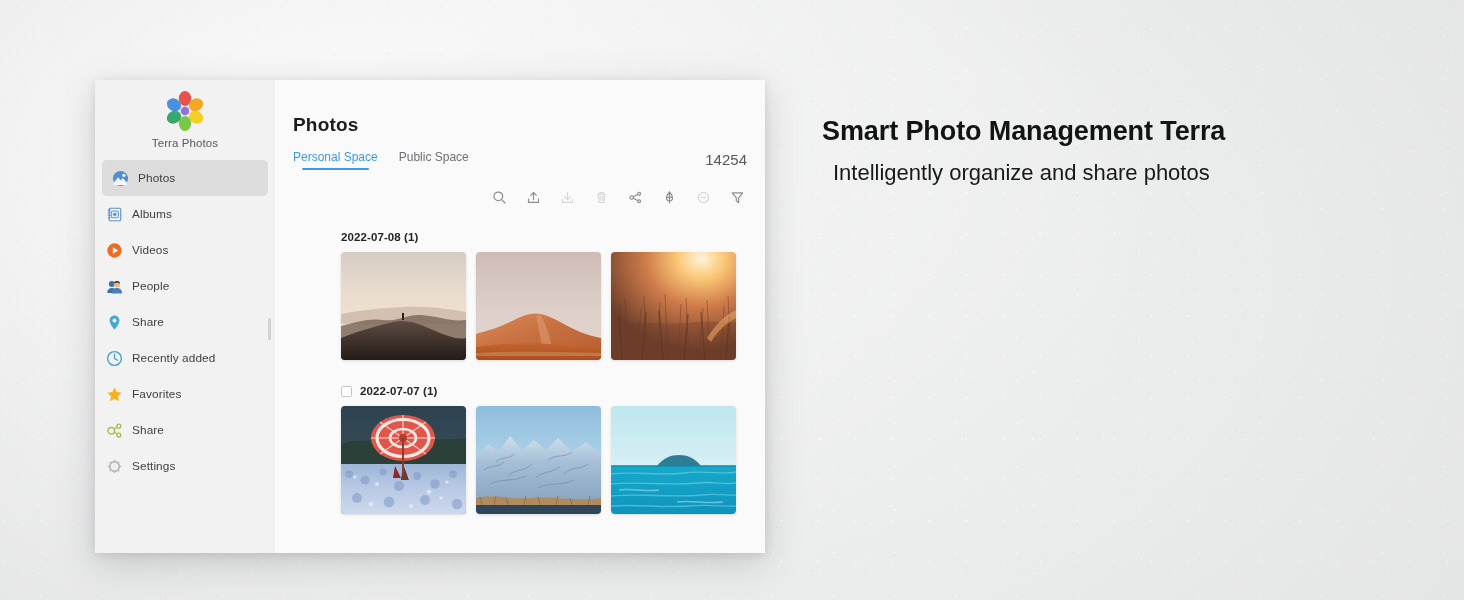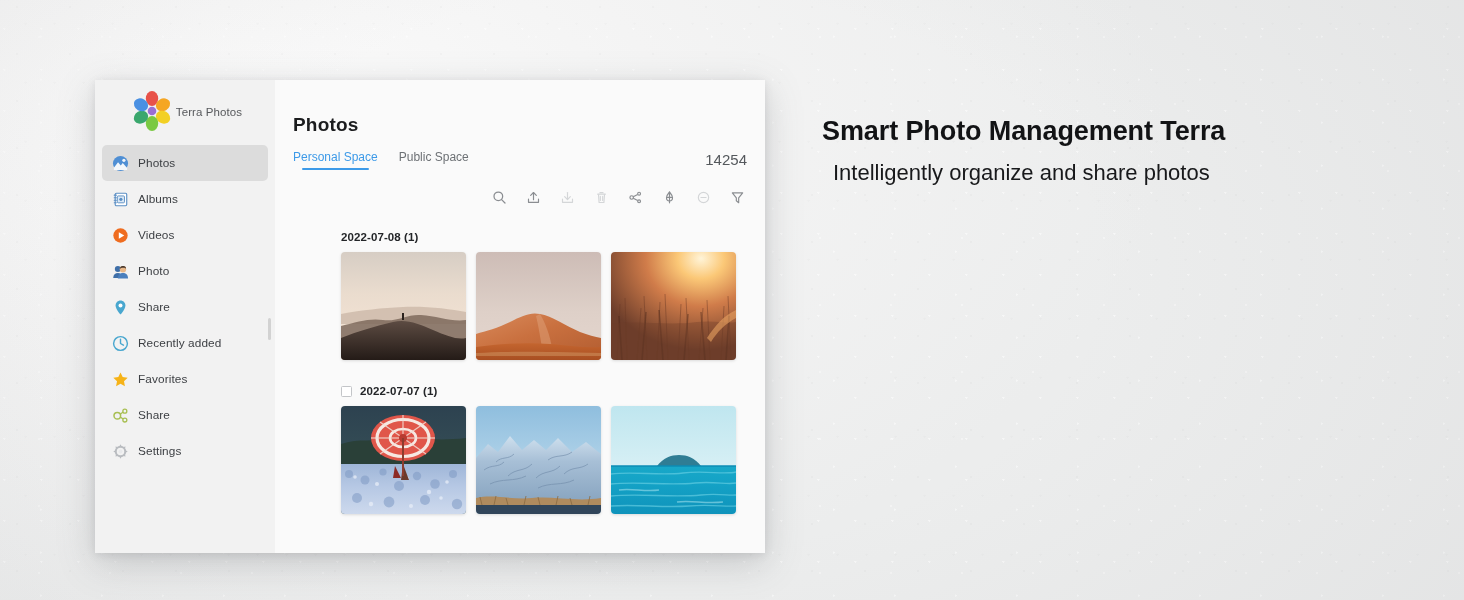--- a/index.html
+++ b/index.html
@@ -47,34 +47,34 @@
 
   
   .sidebar {
     width: 180px;
     background: #f2f2f2;
     position: relative;
     flex: 0 0 180px;
   }
   .brand {
     padding-top: 6px;
-    display: flex; flex-direction: row; align-items: center; justify-content: center;
+    display: flex; flex-direction: column; align-items: center;
   }
   .logo { width: 48px; height: 48px; display: block; }
   .brand-name {
     margin-top: 3px;
     font-size: 11.5px;
     color: #57595c;
     letter-spacing: .1px;
   }
   .nav { margin-top: 11px; }
   .nav-item {
     height: 36px;
     display: flex; align-items: center;
-    padding-left: 17px;
+    padding-left: 11px;
     gap: 9px;
     cursor: pointer;
   }
   .nav-item .nav-label {
     font-size: 11.8px;
     color: #3c3f43;
     letter-spacing: .1px;
     white-space: nowrap;
   }
   .nav-item.active {
@@ -283,21 +283,21 @@
       <div class="nav-item">
         <span class="nav-icon">
           <svg viewBox="0 0 18 18" width="17" height="17">
             <circle cx="6.2" cy="6.3" r="3.2" fill="#3f6fa8"></circle>
             <path d="M1.3 16 C1.3 12.4 3.5 10.6 6.2 10.6 C8.9 10.6 11.1 12.4 11.1 16 Z" fill="#3f6fa8"></path>
             <circle cx="11.6" cy="6.6" r="3.4" fill="#e8b88a"></circle>
             <path d="M6.2 16.4 C6.2 12.4 8.6 10.6 11.6 10.6 C14.6 10.6 17 12.4 17 16.4 Z" fill="#4a7fbd"></path>
             <path d="M8.5 5.2 C8.9 2.6 14.4 2.5 14.8 5.3 L14.8 6.4 C14.8 4.6 8.8 4.8 8.5 6.3 Z" fill="#4a3a30"></path>
           </svg>
         </span>
-        <span class="nav-label">Photo</span>
+        <span class="nav-label">People</span>
       </div>
 
       <div class="nav-item">
         <span class="nav-icon">
           <svg viewBox="0 0 18 18" width="17" height="17">
             <path d="M9 1.6 C6.1 1.6 3.8 3.9 3.8 6.8 C3.8 10.6 9 16.4 9 16.4 C9 16.4 14.2 10.6 14.2 6.8 C14.2 3.9 11.9 1.6 9 1.6 Z" fill="#49a7cf"></path>
             <circle cx="9" cy="6.8" r="2.1" fill="#ffffff"></circle>
           </svg>
         </span>
         <span class="nav-label">Share</span>

